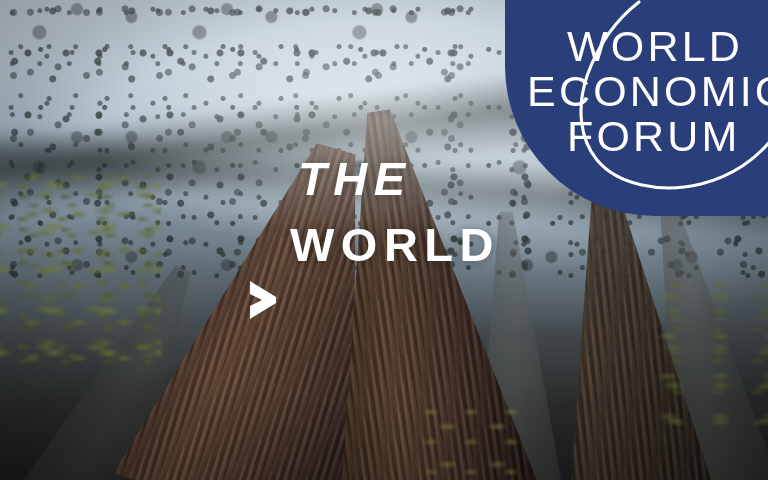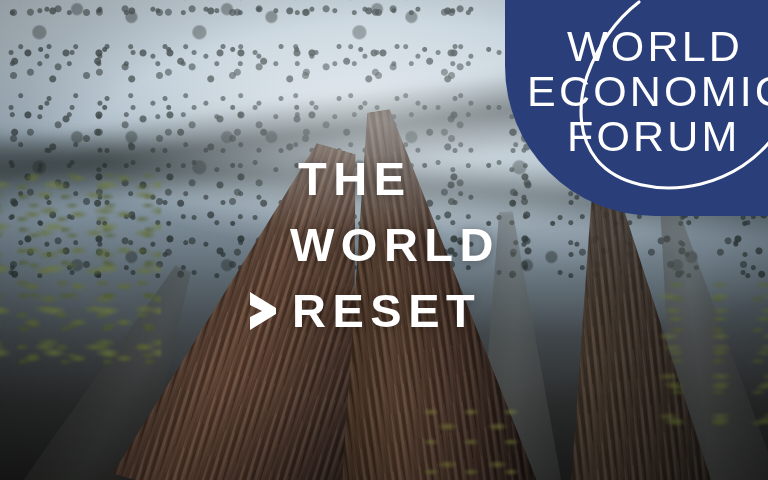--- a/index.html
+++ b/index.html
@@ -223,21 +223,21 @@
   }
   .title-line {
     color: #ffffff;
     font-weight: 700;
     font-size: 47px;
     line-height: 66px;
     letter-spacing: 6.5px;
     white-space: nowrap;
     text-shadow: 0 1px 10px rgba(0,0,0,0.30);
   }
-  .line-the   { padding-left: 50px; }
+  .line-the   { padding-left: 50px; font-style: italic; }
   .line-great { padding-left: 42px; }
   .line-reset {
     padding-left: 0;
     display: flex;
     align-items: center;
   }
   .chevron {
     display: inline-block;
     width: 30px;
     height: 44px;
@@ -297,21 +297,20 @@
 
   <div class="title-block">
     <div class="title-line line-the">THE</div>
     <div class="title-line line-great">WORLD</div>
     <div class="title-line line-reset">
       <span class="chevron">
         <svg width="30" height="44" viewBox="0 0 30 44" aria-hidden="true">
           <path d="M2 3 L2 16 L14 22 L2 28 L2 41 L28 25 L28 19 Z" fill="#ffffff"></path>
         </svg>
       </span>
-      <span>RESET</span>
     </div>
   </div>
 
   <div class="wef-badge">
     <svg class="wef-svg" width="300" height="272" viewBox="0 0 300 272" aria-hidden="true">
 
       <g fill="none" stroke="#ffffff" stroke-width="3.1" stroke-linecap="round">
         <path d="M134 58
                  C 108 78, 92 104, 82 132
                  C 72 162, 74 194, 92 216

